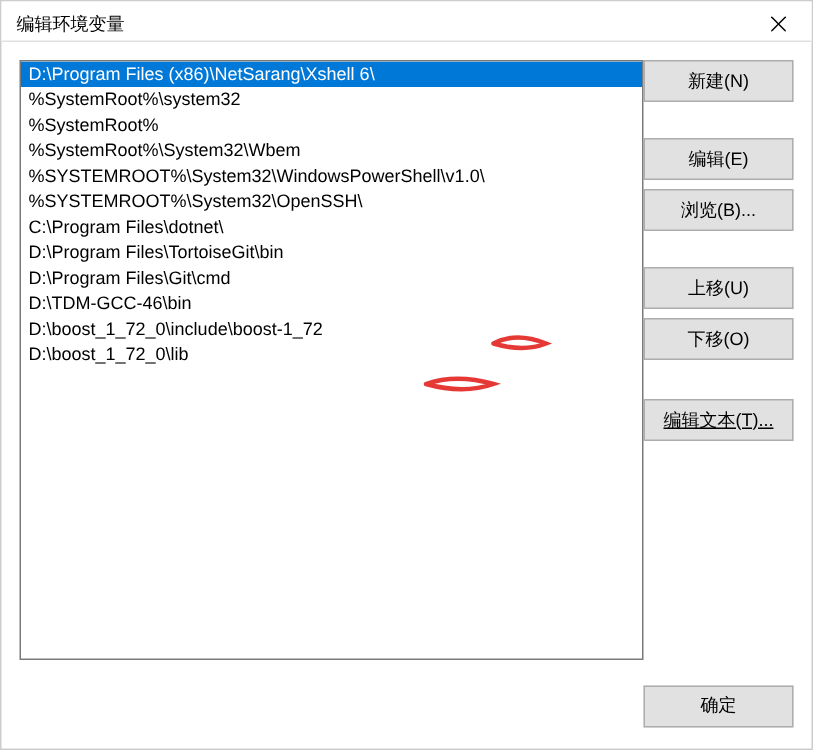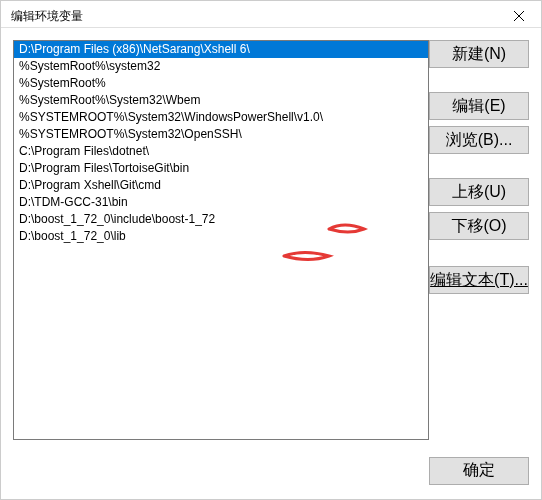--- a/index.html
+++ b/index.html
@@ -76,21 +76,21 @@
     .button-col {
       width: 100px;
       display: flex;
       flex-direction: column;
       gap: 6px;
     }
     .btn {
       height: 28px;
       border: 1px solid #adadad;
       background: #e1e1e1;
-      font-size: 16px;
+      font-size: 12px;
       cursor: pointer;
       display: flex;
       align-items: center;
       justify-content: center;
       color: #000;
     }
     .gap-lg { margin-top: 18px; }
     .gap-xl { margin-top: 20px; text-decoration: underline; }
     .footer {
       height: 48px;
@@ -125,22 +125,22 @@
     <div class="listbox" id="listbox">
 
       <div class="list-item selected">D:\Program Files (x86)\NetSarang\Xshell 6\</div>
         <div class="list-item">%SystemRoot%\system32</div>
         <div class="list-item">%SystemRoot%</div>
         <div class="list-item">%SystemRoot%\System32\Wbem</div>
         <div class="list-item">%SYSTEMROOT%\System32\WindowsPowerShell\v1.0\</div>
         <div class="list-item">%SYSTEMROOT%\System32\OpenSSH\</div>
         <div class="list-item">C:\Program Files\dotnet\</div>
         <div class="list-item">D:\Program Files\TortoiseGit\bin</div>
-        <div class="list-item">D:\Program Xshell\Git\cmd</div>
-        <div class="list-item">D:\TDM-GCC-31\bin</div>
+        <div class="list-item">D:\Program Files\Git\cmd</div>
+        <div class="list-item">D:\TDM-GCC-46\bin</div>
         <div class="list-item">D:\boost_1_72_0\include\boost-1_72</div>
         <div class="list-item">D:\boost_1_72_0\lib</div>
         <svg class="annotation" style="left:260px; top:180px; width:120px; height:50px;">
         <path d="M 55 8 Q 70 0 90 8 Q 75 14 55 8" stroke="#e53935" stroke-width="3" fill="none" stroke-linecap="round"></path>
         <path d="M 10 35 Q 30 28 55 35 Q 35 42 10 35" stroke="#e53935" stroke-width="3" fill="none" stroke-linecap="round"></path>
       </svg>
     </div>
 
     <div class="button-col">
       <button class="btn">新建(N)</button>

